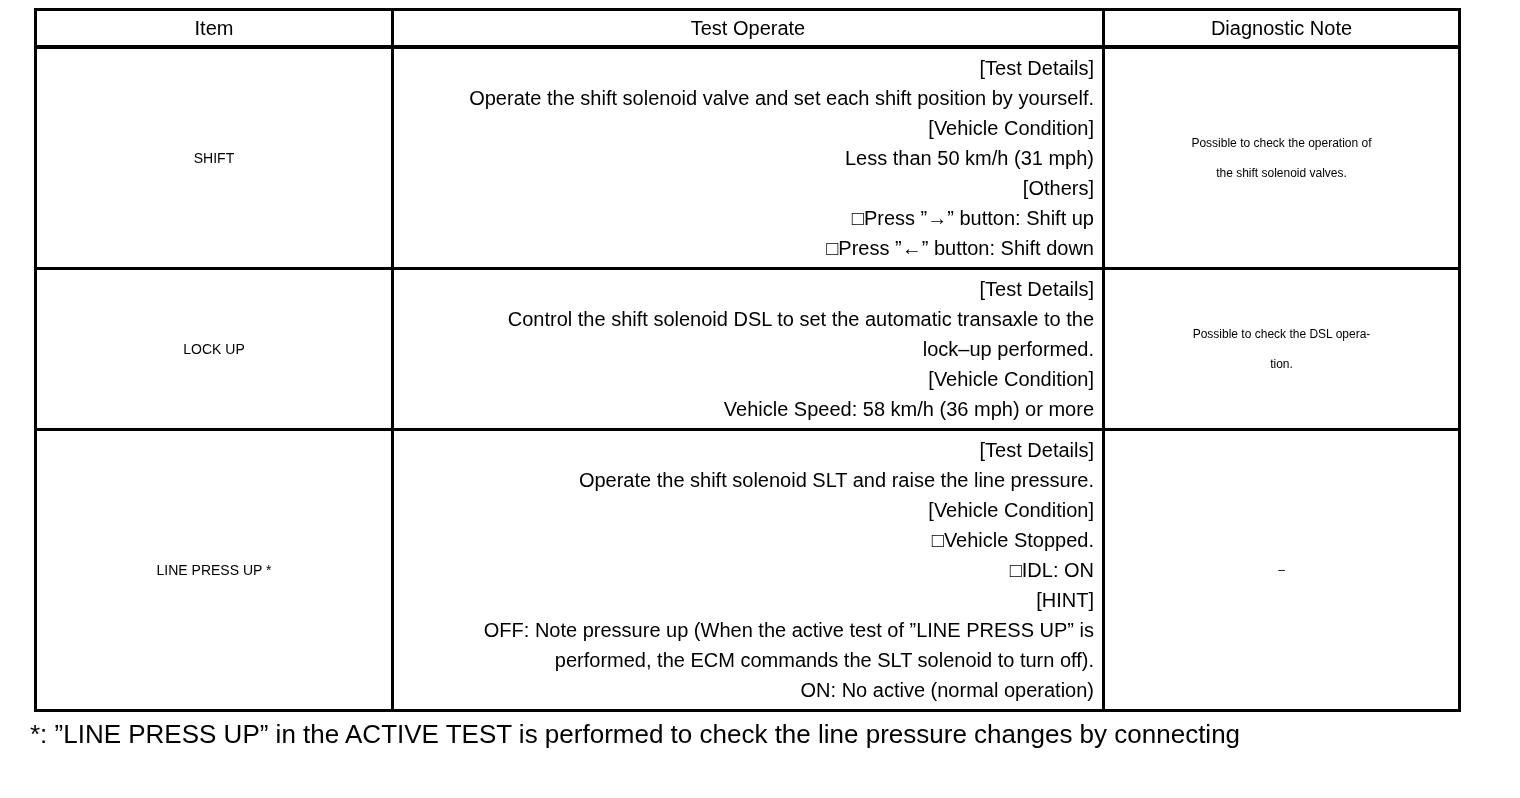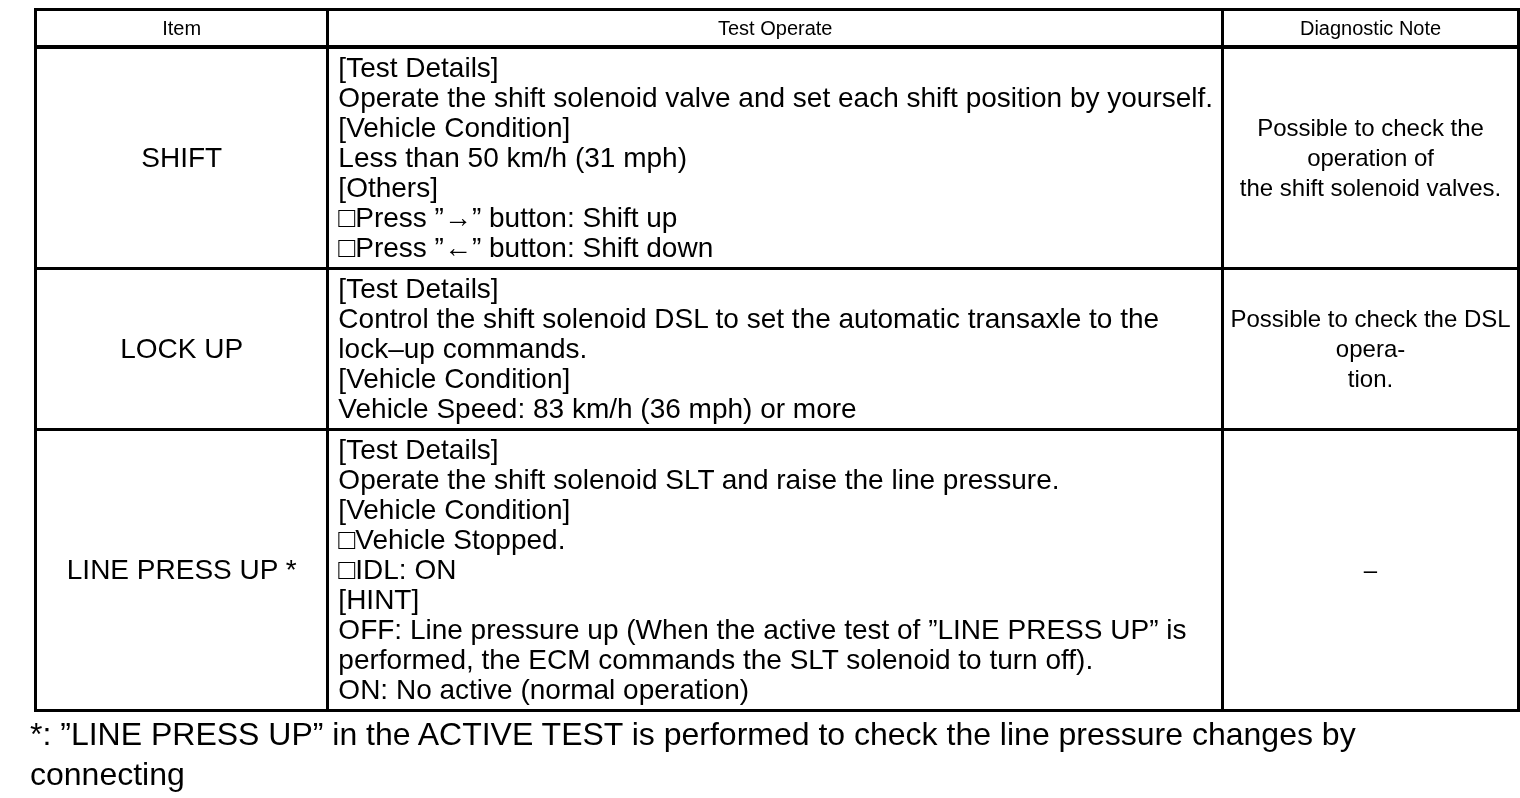--- a/index.html
+++ b/index.html
@@ -39,48 +39,48 @@
     border-bottom-width: 4px;
     padding: 0;
     margin-top: 28px;
   }
   tbody tr:nth-child(1) { height: 221px; }
   tbody tr:nth-child(2) { height: 157px; }
   tbody tr:nth-child(3) { height: 277px; }
   td.item-cell {
     text-align: center;
     vertical-align: middle;
-    font-size: 28px;
+    font-size: 14px;
     padding: 0;
   }
   td.details-cell {
     vertical-align: middle;
-    text-align: left;
+    text-align: right;
     padding: 4px 8px 4px 9px;
-    font-size: 28px;
+    font-size: 20px;
   }
   .detail-line {
     line-height: 30px;
     white-space: pre;
   }
   td.note-cell {
     text-align: center;
     vertical-align: middle;
-    font-size: 24px;
+    font-size: 12px;
     padding: 0 6px;
   }
   .note-line {
     line-height: 30px;
   }
   .footnote {
     position: absolute;
     left: 30px;
     top: 714px;
     width: 1488px;
-    font-size: 32px;
+    font-size: 26px;
     line-height: 40px;
     text-align: left;
   }
 </style>
 </head>
 <body>
 
 <div class="page">
 
   <table class="active-test">
@@ -111,39 +111,39 @@
           <td class="note-cell">
             <div class="note-line">Possible to check the operation of</div>
             <div class="note-line">the shift solenoid valves.</div>
           </td>
         </tr>
         <tr>
           <td class="item-cell">LOCK UP</td>
           <td class="details-cell">
             <div class="detail-line">[Test Details]</div>
             <div class="detail-line">Control the shift solenoid DSL to set the automatic transaxle to the</div>
-            <div class="detail-line">lock–up commands.</div>
+            <div class="detail-line">lock–up performed.</div>
             <div class="detail-line">[Vehicle Condition]</div>
-            <div class="detail-line">Vehicle Speed: 83 km/h (36 mph) or more</div>
+            <div class="detail-line">Vehicle Speed: 58 km/h (36 mph) or more</div>
           </td>
           <td class="note-cell">
             <div class="note-line">Possible to check the DSL opera-</div>
             <div class="note-line">tion.</div>
           </td>
         </tr>
         <tr>
           <td class="item-cell">LINE PRESS UP *</td>
           <td class="details-cell">
             <div class="detail-line">[Test Details]</div>
             <div class="detail-line">Operate the shift solenoid SLT and raise the line pressure.</div>
             <div class="detail-line">[Vehicle Condition]</div>
             <div class="detail-line">□Vehicle Stopped.</div>
             <div class="detail-line">□IDL: ON</div>
             <div class="detail-line">[HINT]</div>
-            <div class="detail-line">OFF: Line pressure up (When the active test of ”LINE PRESS UP” is</div>
+            <div class="detail-line">OFF: Note pressure up (When the active test of ”LINE PRESS UP” is</div>
             <div class="detail-line">performed, the ECM commands the SLT solenoid to turn off).</div>
             <div class="detail-line">ON: No active (normal operation)</div>
           </td>
           <td class="note-cell">
             <div class="note-line">–</div>
           </td>
         </tr>
       </tbody>
   </table>
 

